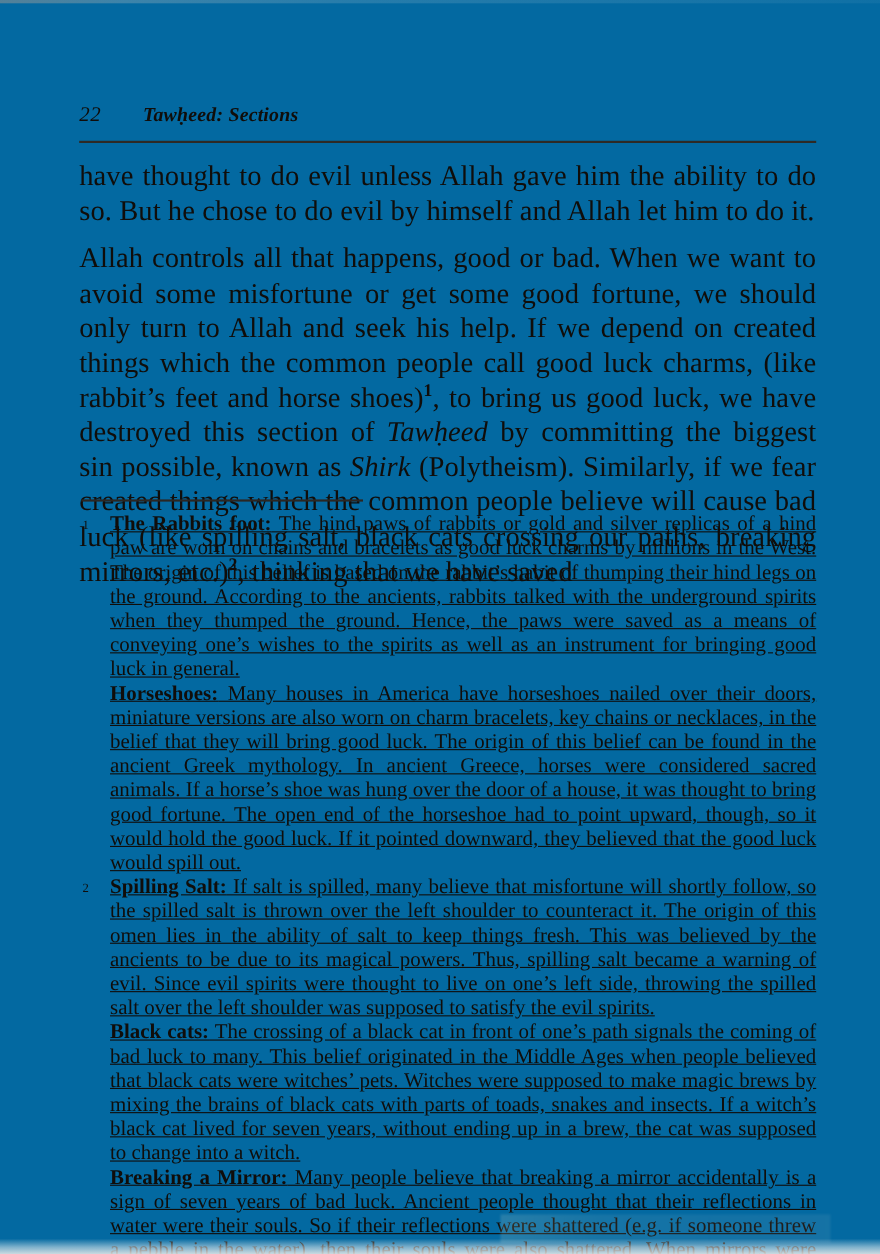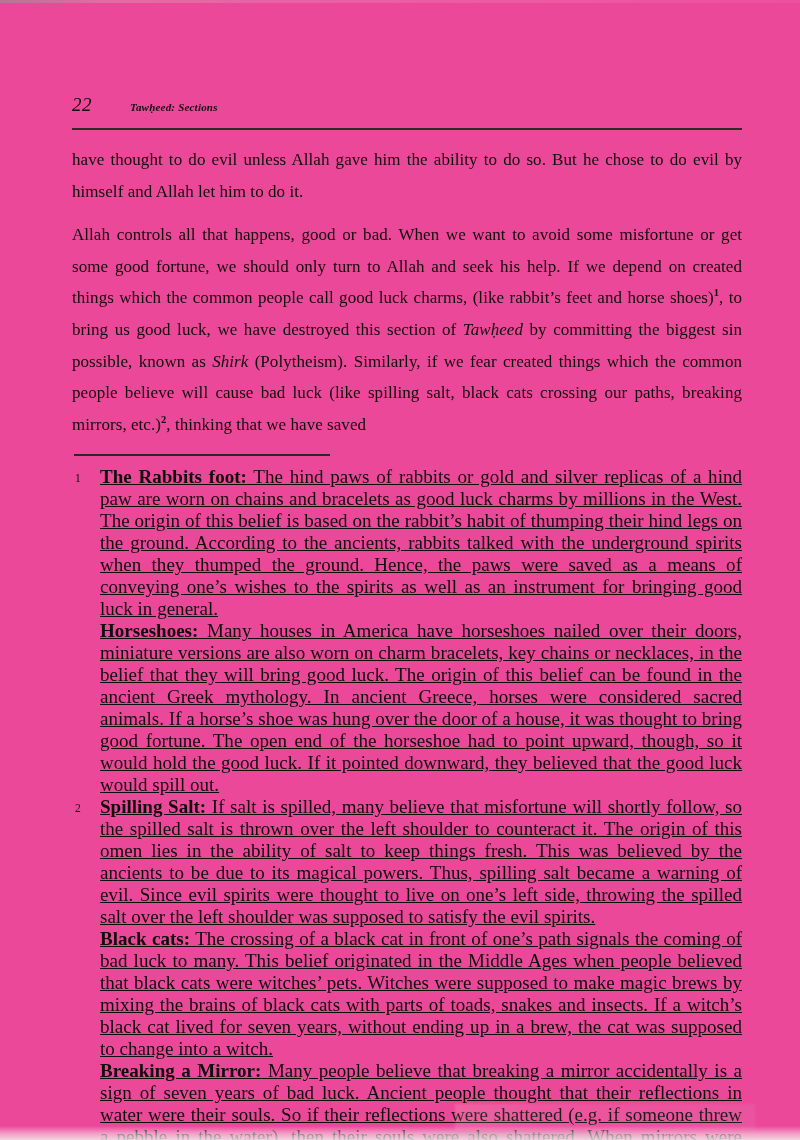--- a/index.html
+++ b/index.html
@@ -7,21 +7,21 @@
     margin: 0;
     padding: 0;
     background: #ffffff;
   }
 
   .page {
     position: relative;
     width: 800px;
     height: 1140px;
     margin: 0 auto;
-    background: #ec4899;
+    background: #0369a1;
     overflow: hidden;
     color: #100d0a;
     font-family: "Liberation Serif", "DejaVu Serif", serif;
   }
 
   
   .scan-edge-top {
     position: absolute;
     top: 0;
     left: 0;
@@ -84,21 +84,21 @@
     display: flex;
     align-items: baseline;
   }
   .folio {
     font-size: 19px;
     font-style: italic;
     letter-spacing: 0.5px;
     width: 58px;
   }
   .head-title {
-    font-size: 11px;
+    font-size: 18px;
     font-style: italic;
     font-weight: 700;
     letter-spacing: 0.2px;
   }
   .head-rule {
     position: absolute;
     left: 72px;
     top: 128px;
     width: 670px;
     height: 2.2px;
@@ -107,21 +107,21 @@
 
   
   .body-col {
     position: absolute;
     left: 72px;
     top: 144px;
     width: 670px;
   }
   .body-col p {
     margin: 0 0 12px 0;
-    font-size: 17px;
+    font-size: 26px;
     line-height: 31.6px;
     text-align: justify;
     text-justify: inter-word;
     letter-spacing: 0.05px;
   }
   .body-col p:last-child { margin-bottom: 0; }
   sup.fnref {
     font-size: 0.62em;
     vertical-align: super;
     line-height: 0;

